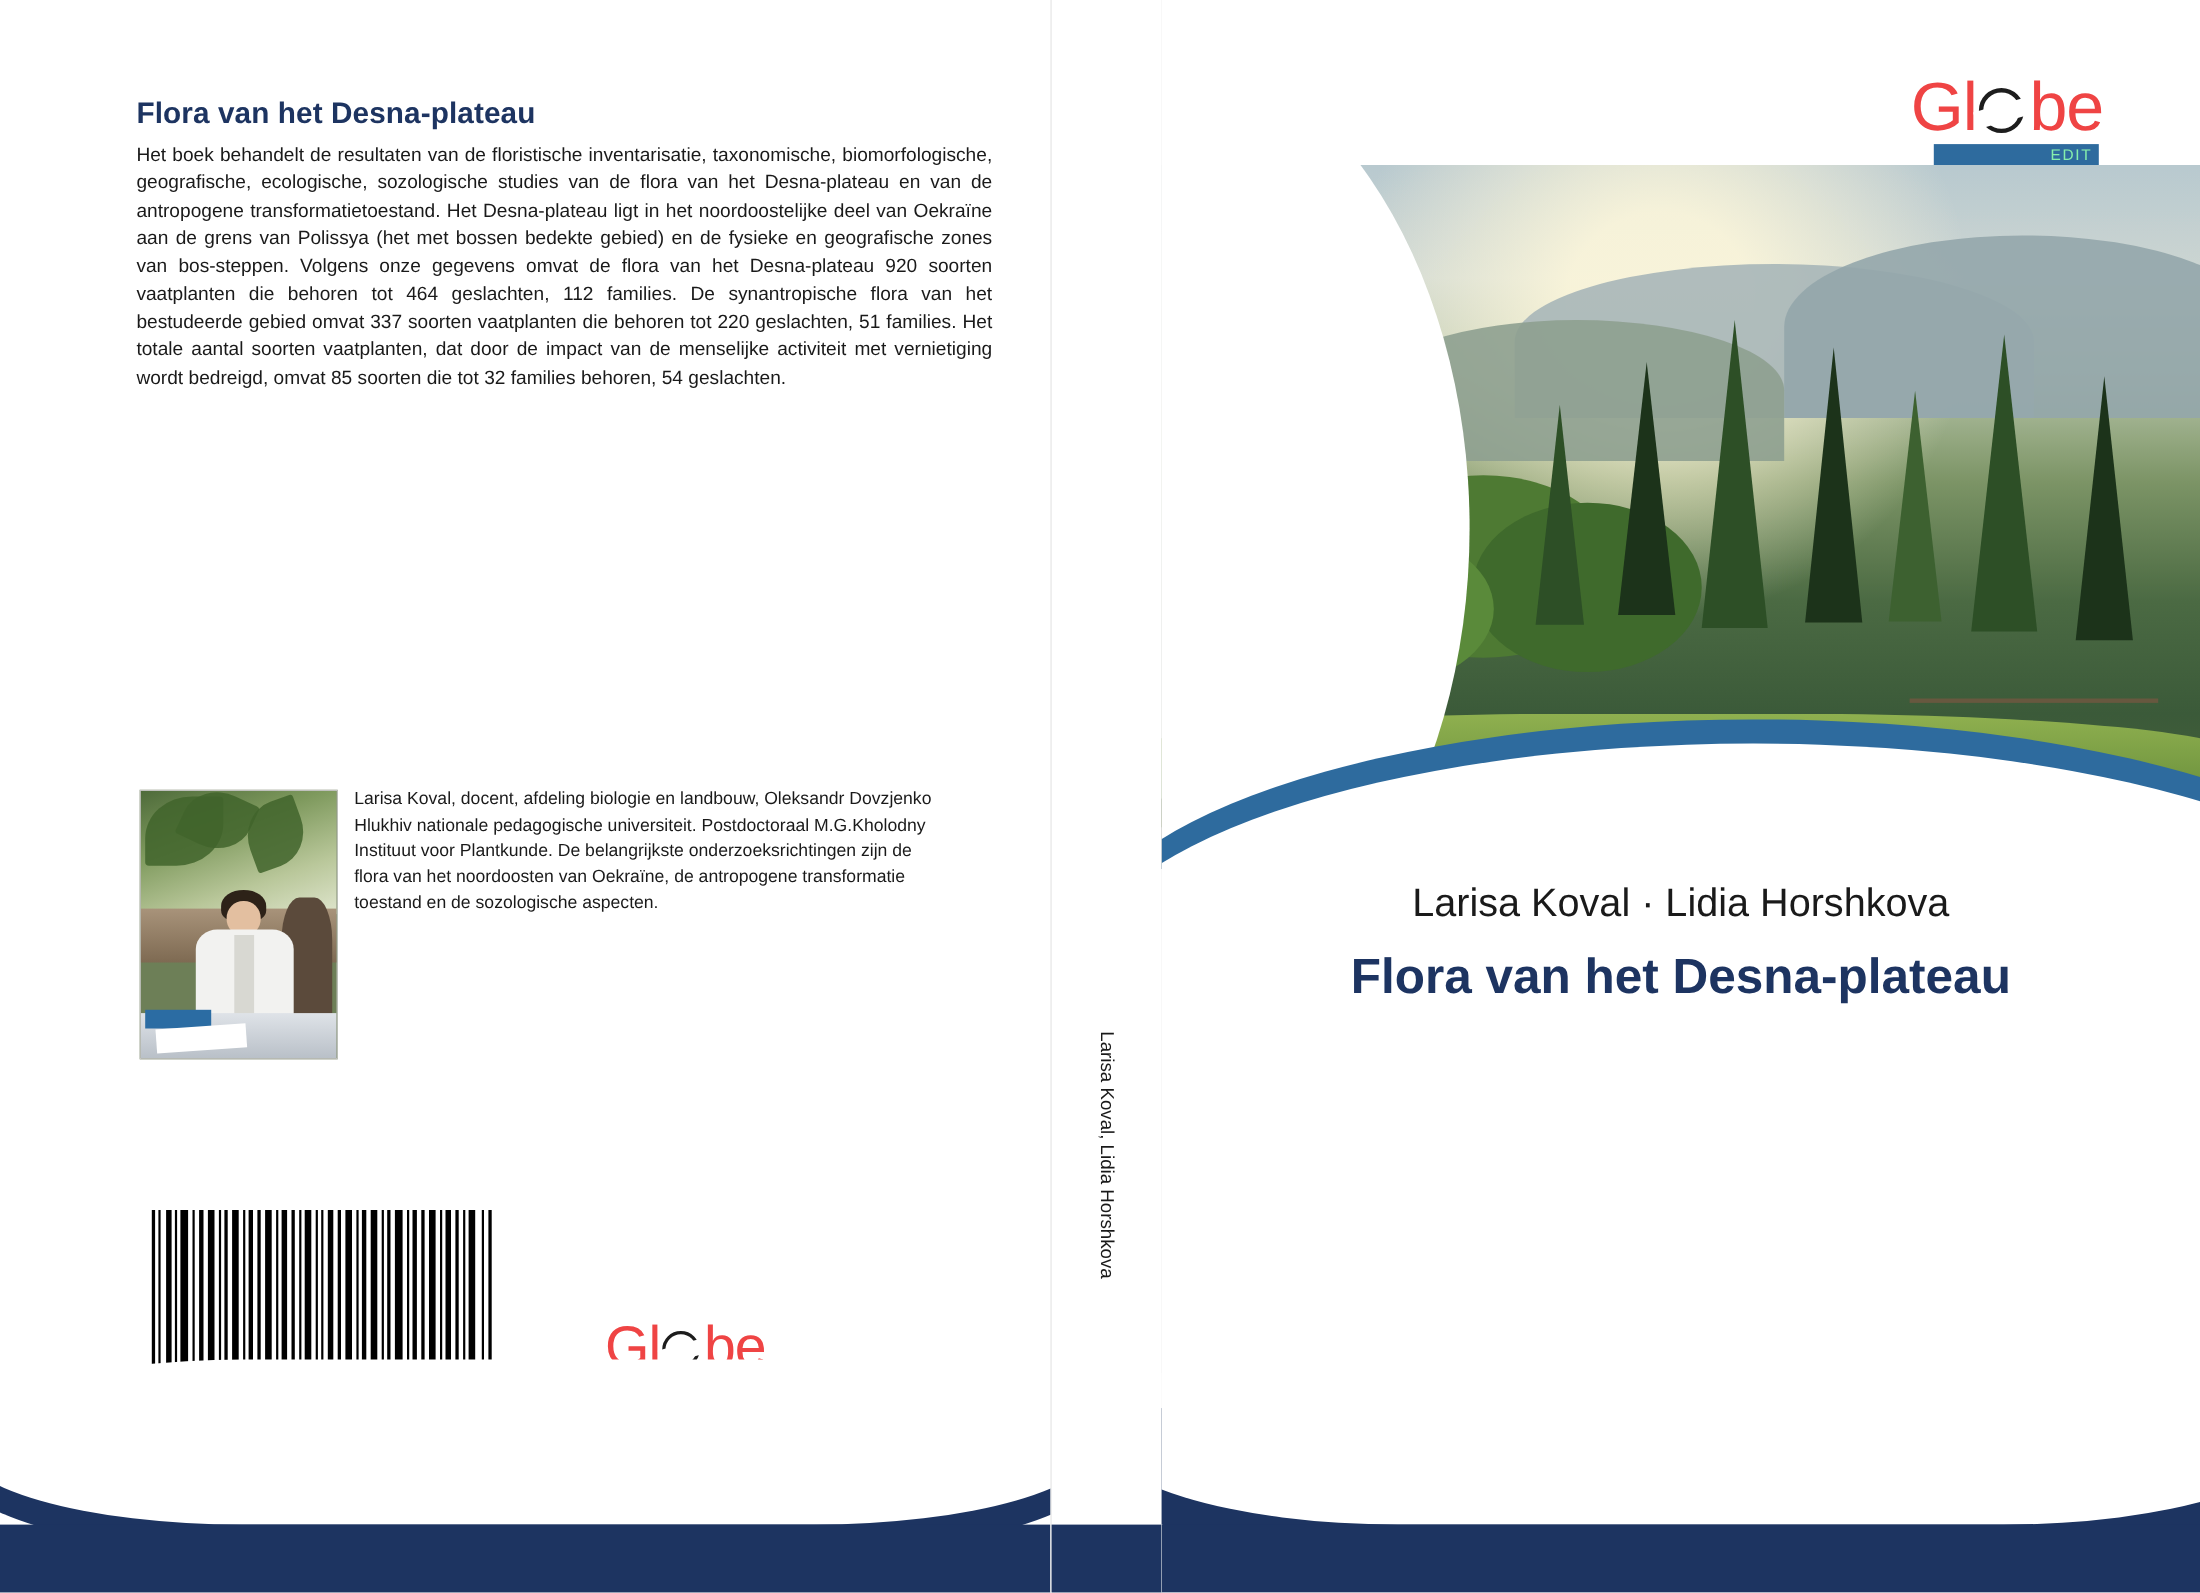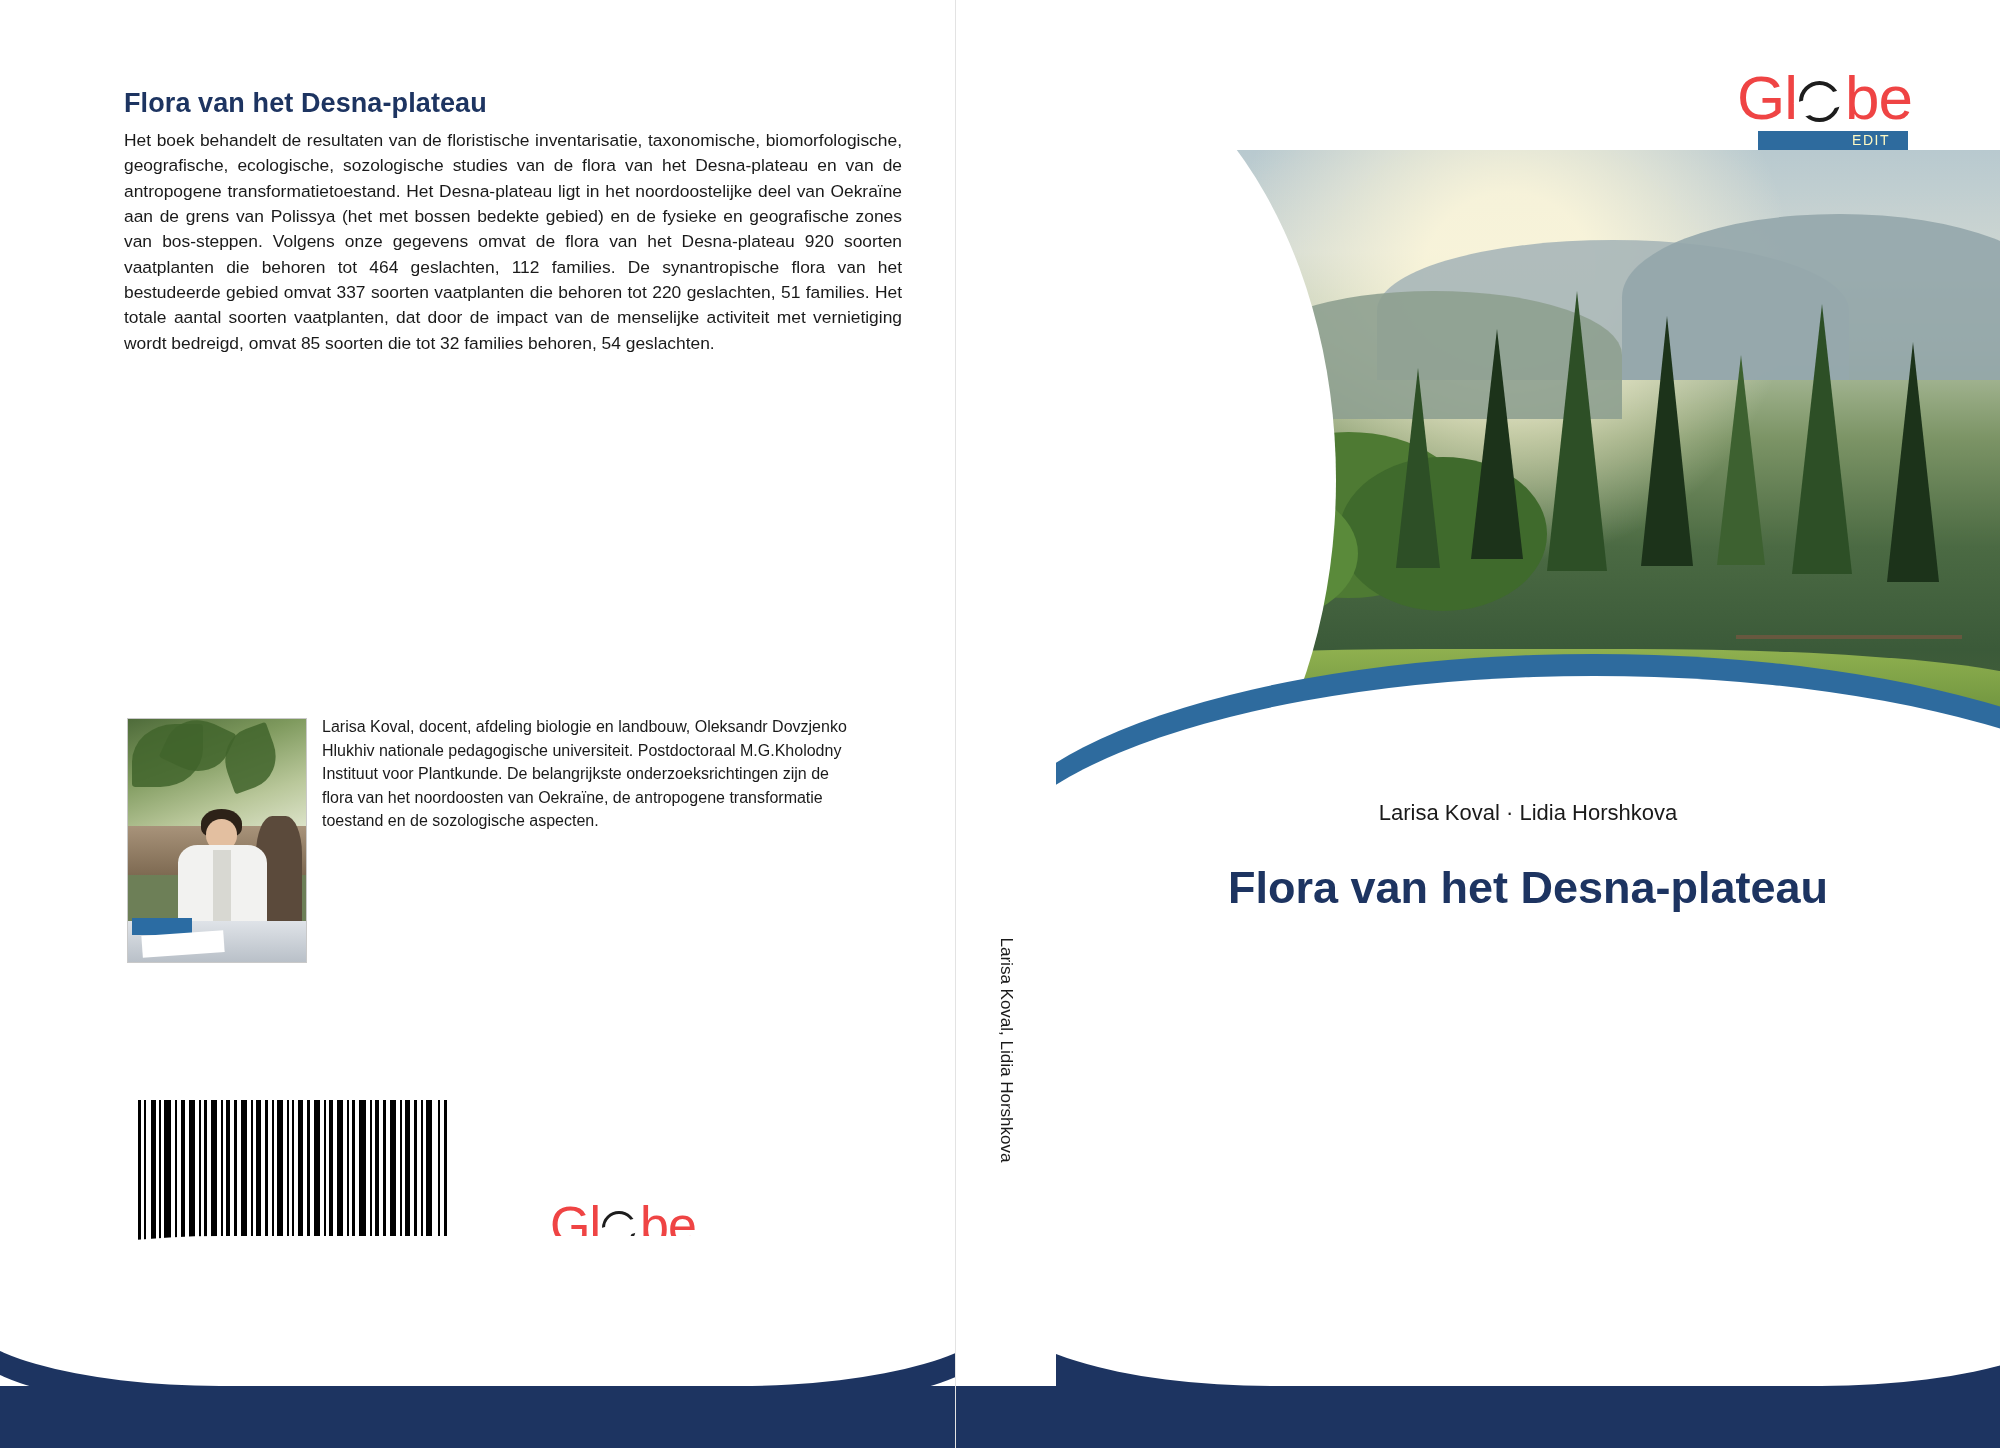--- a/index.html
+++ b/index.html
@@ -217,23 +217,23 @@
   .globe-edit-bar {
     position: relative;
     margin-top: 2px;
     margin-left: 36px;
     width: 124px;
     height: 17px;
     background: #1d1d1d;
   }
   .globe-edit-bar span {
     position: absolute;
-    right: 18px;
+    right: 6px;
     top: 1px;
-    color: #fef9c3;
+    color: #86efac;
     font-size: 13px;
     letter-spacing: 1.5px;
   }
 
   
   .spine {
     position: absolute;
     left: 955px;
     top: 0;
     width: 100px;
@@ -407,21 +407,21 @@
     height: 19px;
     background: #2e6b9e;
   }
   .globe-front .globe-edit-bar span { font-size: 14px; }
 
   .front-authors {
     position: absolute;
     left: 0; right: 0;
     top: 800px;
     text-align: center;
-    font-size: 22px;
+    font-size: 36px;
     color: #1a1a1a;
   }
   .front-title {
     position: absolute;
     left: 60px; right: 60px;
     top: 862px;
     text-align: center;
     font-size: 45px;
     font-weight: bold;
     color: #1d3461;

